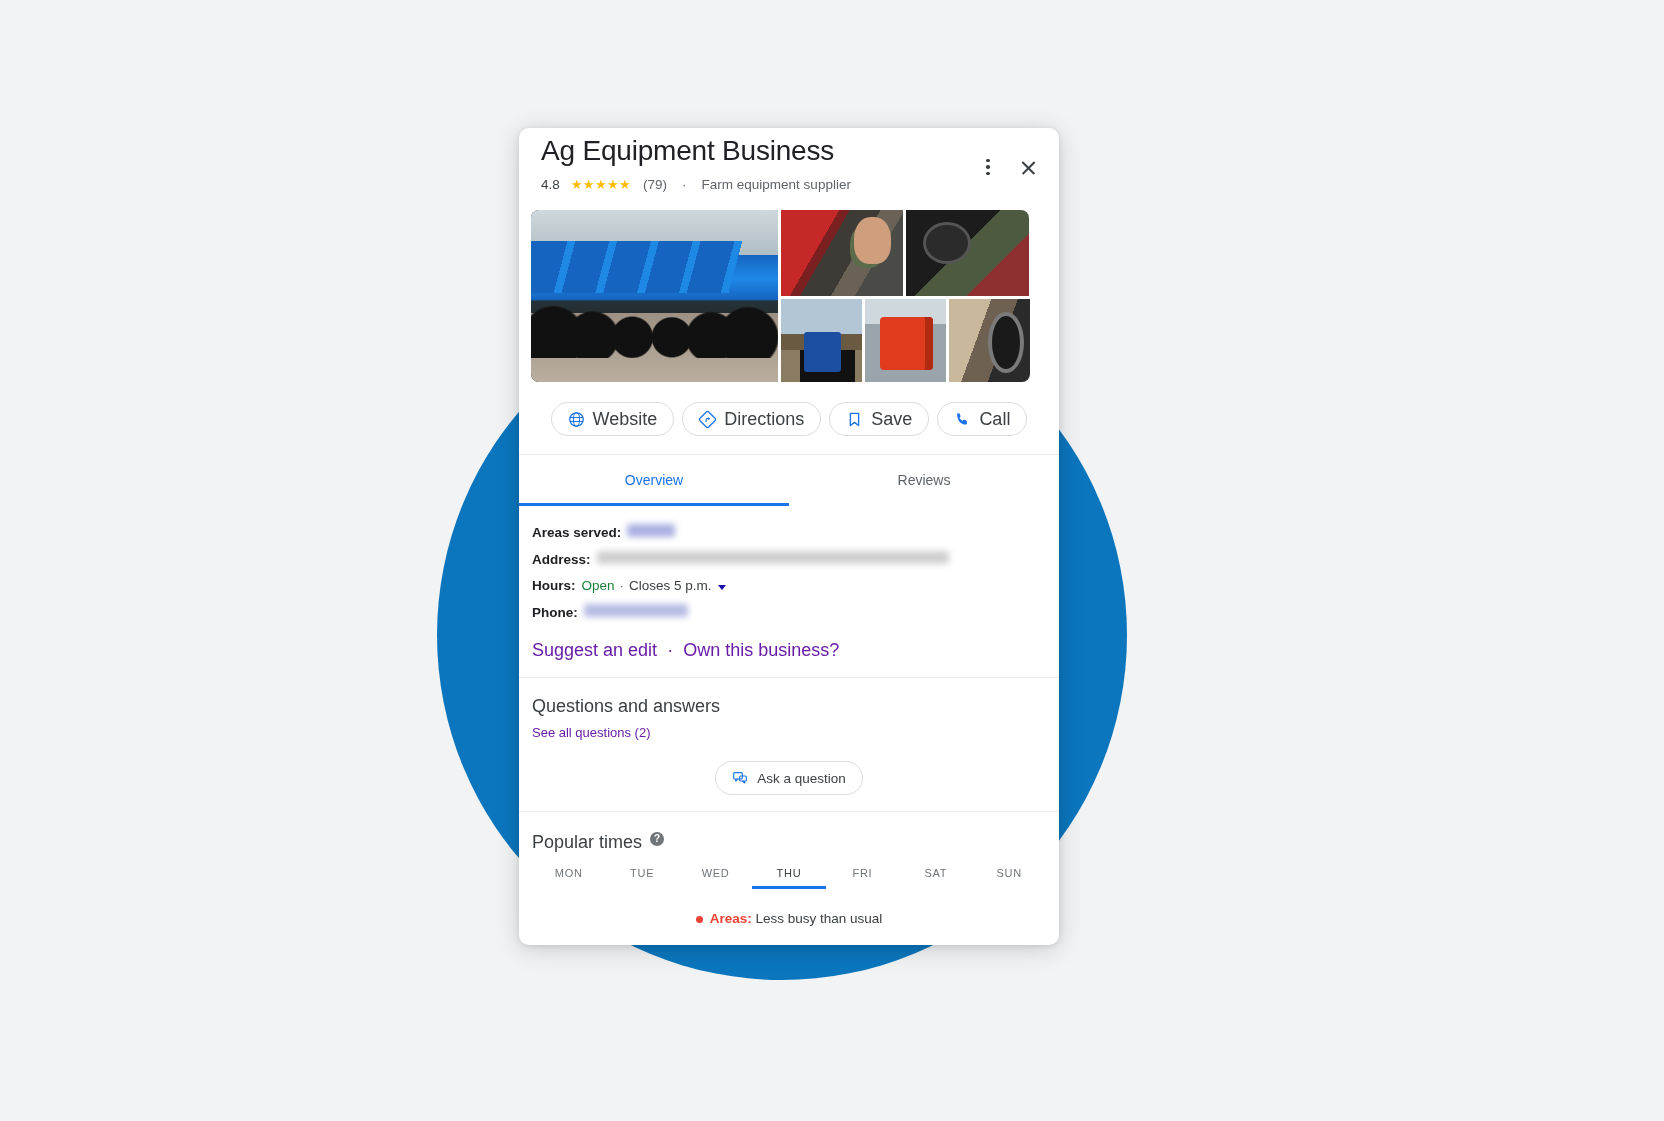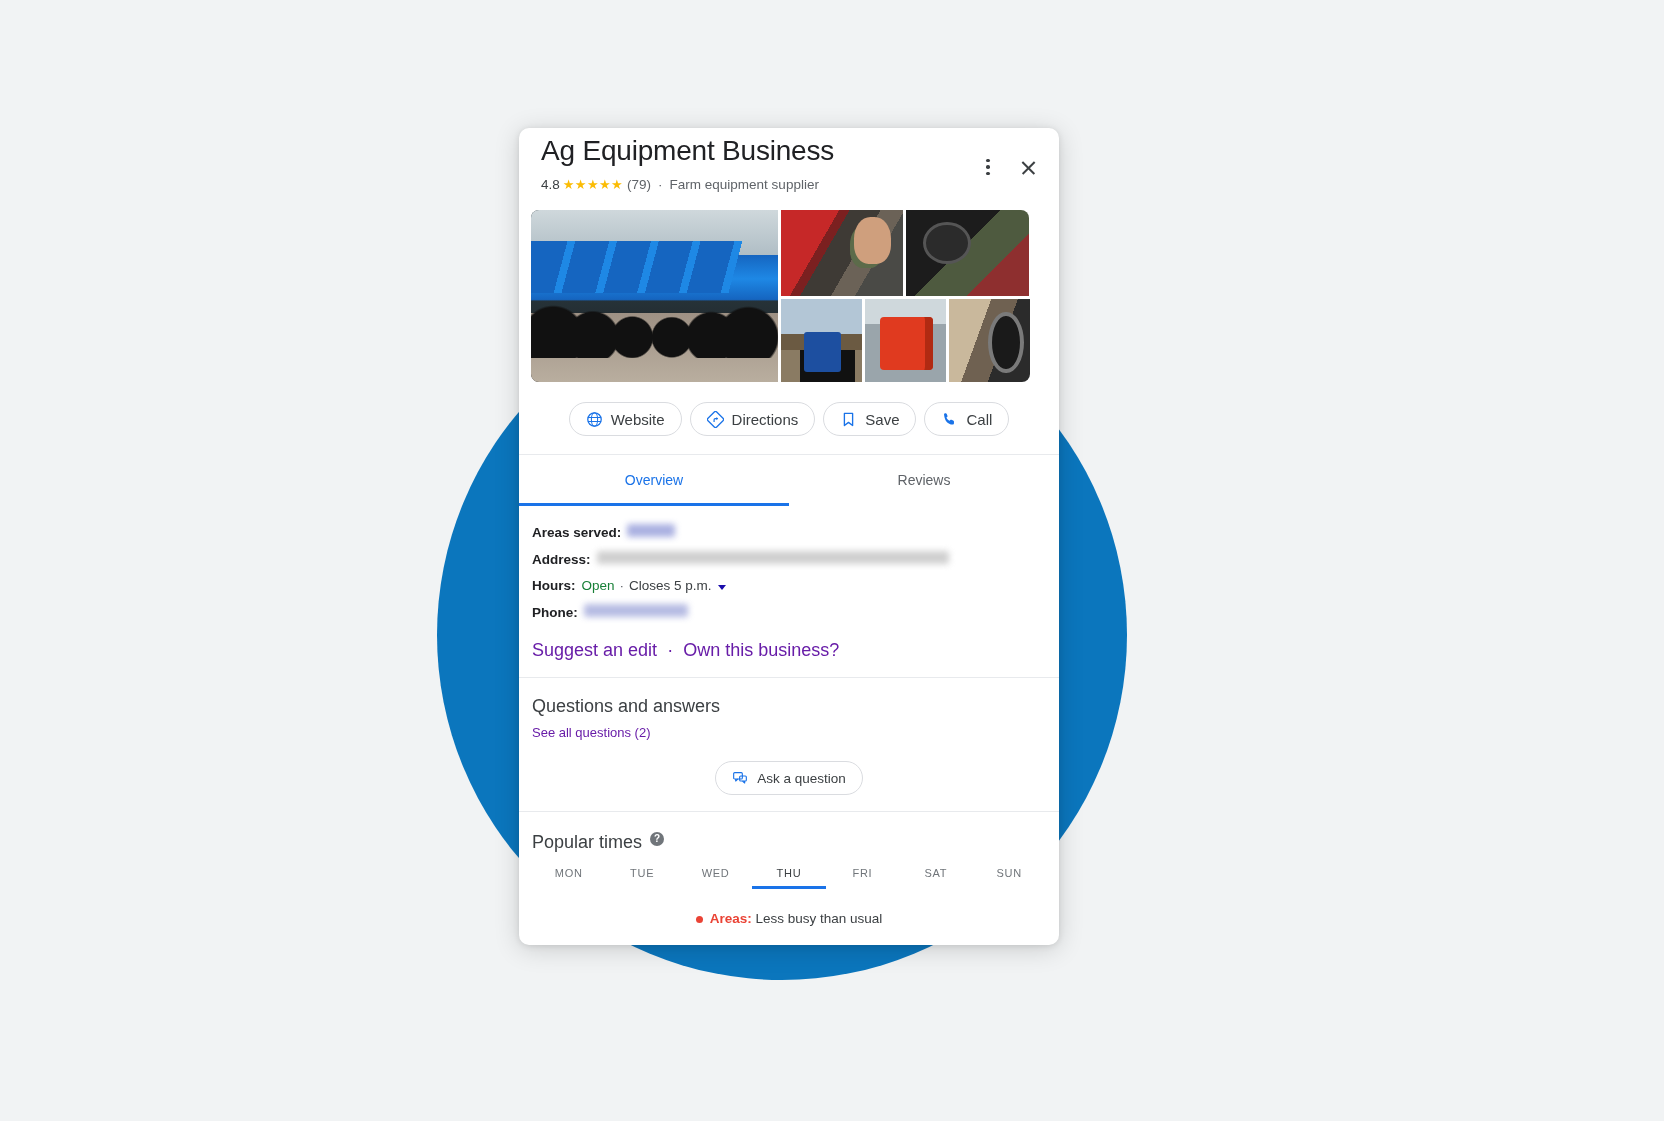--- a/index.html
+++ b/index.html
@@ -32,21 +32,21 @@
   }
 
   
   .header { padding: 6px 22px 0 22px; position: relative; }
   .title {
     font-size: 28px; color: #202124; font-weight: 400;
     letter-spacing: -0.2px; line-height: 34px;
   }
   .subline {
     margin-top: 9px; font-size: 13.5px; color: #5f6368;
-    display: flex; align-items: center; gap: 0px;
+    display: flex; align-items: center; gap: 8px;
   }
   .rating-num { color: #3c4043; margin-right: 3px; }
   .stars { color: #fbbc04; font-size: 13px; letter-spacing: 0.4px; }
   .review-count { color: #5f6368; margin-left: 4px; }
   .dot-sep { margin: 0 7px; color: #5f6368; }
   .category { color: #5f6368; }
 
   .hdr-actions {
     position: absolute; right: 18px; top: 26px;
     display: flex; align-items: center; gap: 14px;
@@ -146,21 +146,21 @@
 
   
   .actions {
     display: flex; justify-content: center; gap: 8px;
     margin-top: 20px; padding-bottom: 18px;
   }
   .act-btn {
     height: 34px; padding: 0 16px; border: 1px solid #dadce0;
     border-radius: 17px; background: #fff; cursor: pointer;
     display: flex; align-items: center; gap: 8px;
-    font-size: 15px; color: #3c4043; font-family: "Liberation Sans", sans-serif;
+    font-size: 18px; color: #3c4043; font-family: "Liberation Sans", sans-serif;
     white-space: nowrap;
   }
   .act-btn svg { flex: none; }
 
   
   .tabs { display: flex; border-top: 1px solid #e8eaed; }
   .tab {
     flex: 1; text-align: center; padding: 17px 0 15px;
     font-size: 14px; color: #5f6368; cursor: pointer;
     border-bottom: 3px solid transparent;

